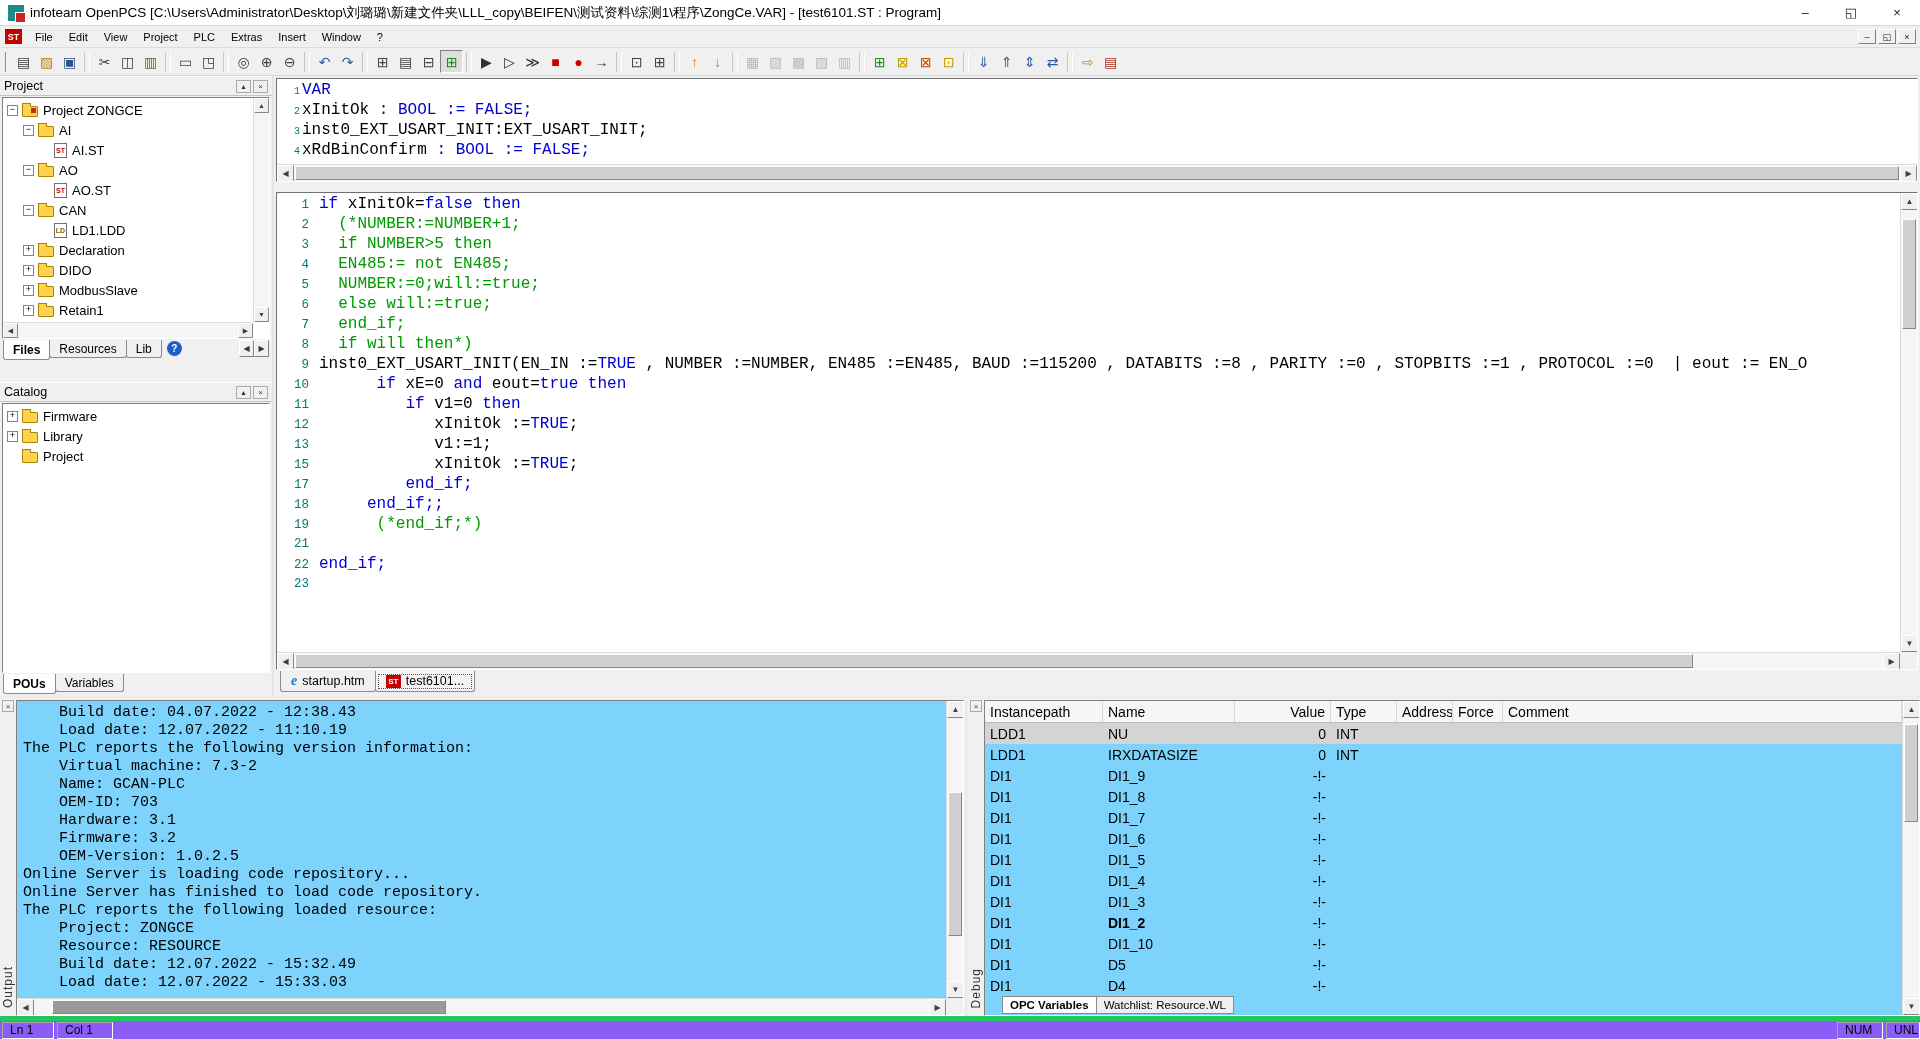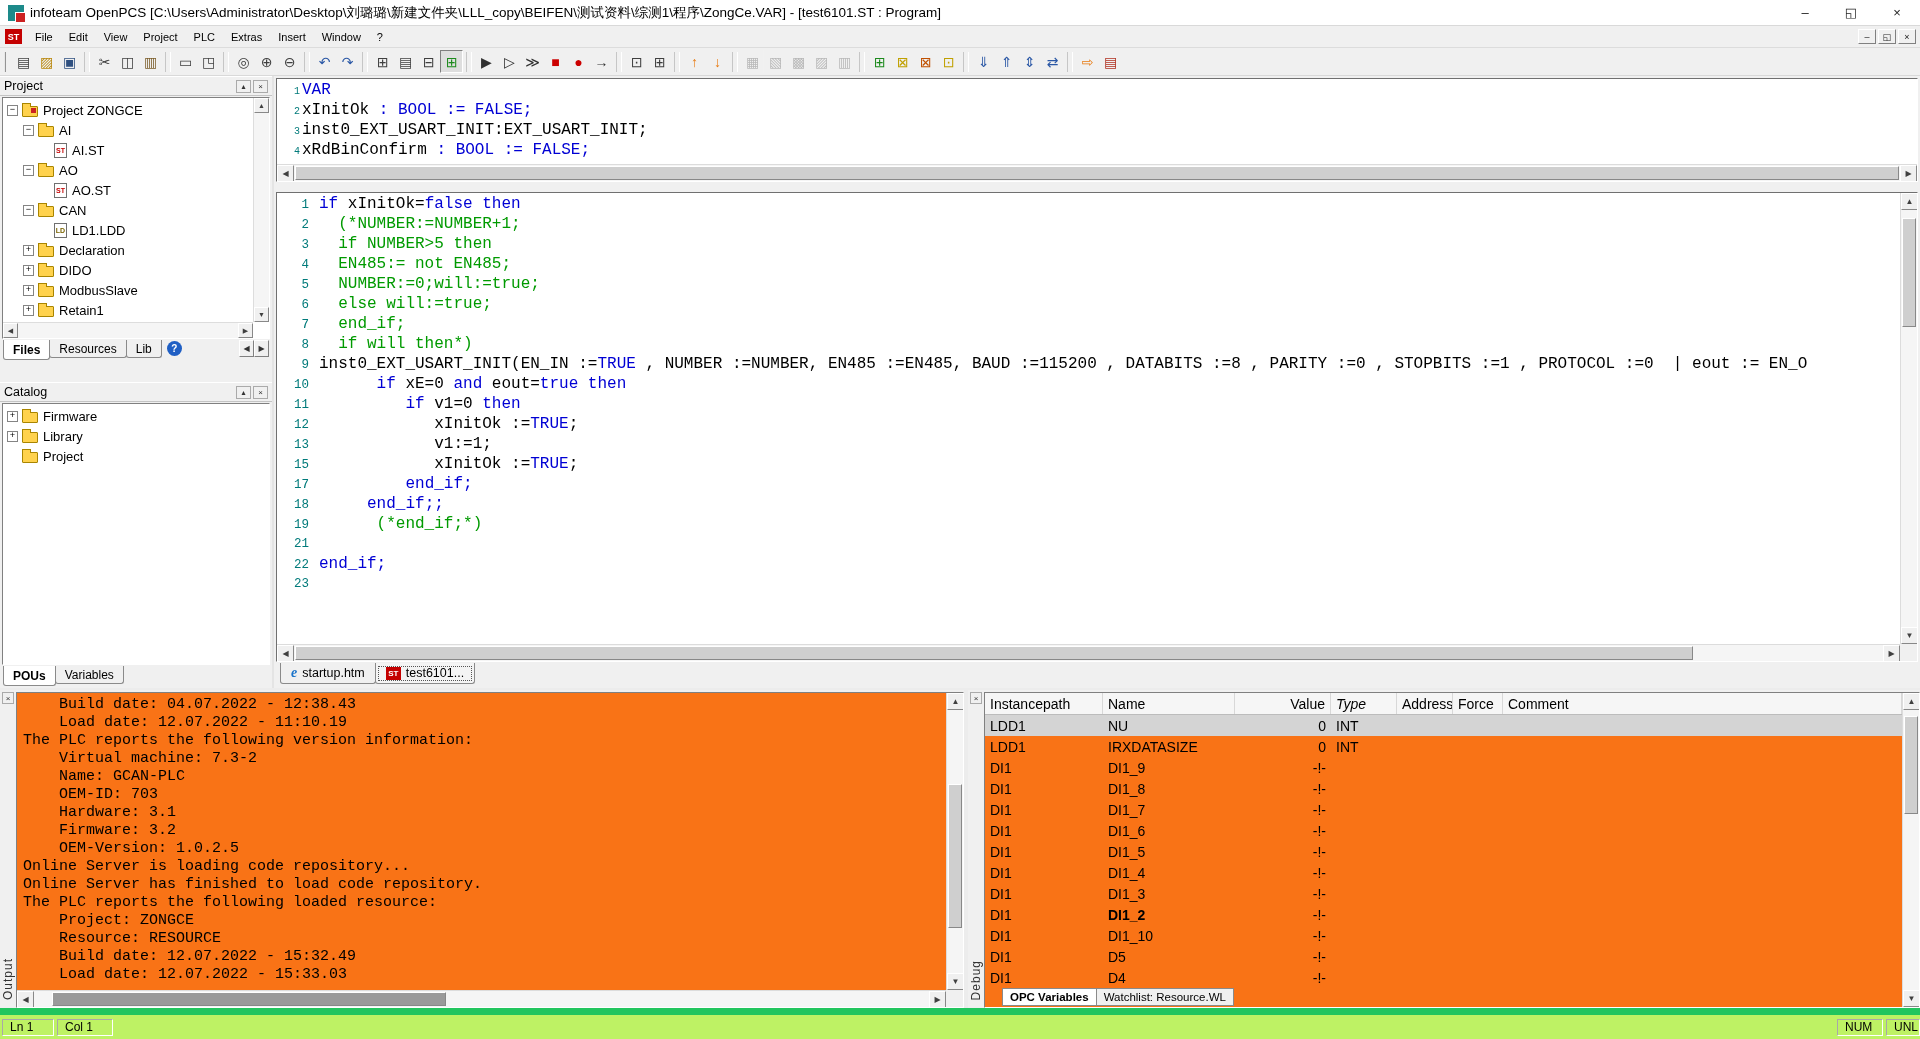--- a/index.html
+++ b/index.html
@@ -96,37 +96,37 @@
   .msbtn{flex:none;width:15px;height:15px;background:#f0f0f0;border:1px solid;border-color:#fff #888 #888 #fff;color:#404040;font-size:7px;display:flex;align-items:center;justify-content:center}
   .msp{flex:1}
 
   
   .bottom{height:320px;flex:none;display:flex;border-top:2px solid #ececec}
   .output-panel{width:964px;flex:none;position:relative;background:#f0f0f0}
   .debug-panel{flex:1;min-width:0;position:relative;background:#f0f0f0;border-left:4px solid #ececec}
   .v-strip{position:absolute;left:0;top:0;bottom:0;width:16px}
   .strip-close{position:absolute;top:2px;left:2px;width:12px;height:12px;border:1px solid #aaa;background:#f0f0f0;font-size:8px;display:flex;align-items:center;justify-content:center;color:#333}
   .strip-label{writing-mode:vertical-rl;transform:rotate(180deg);position:absolute;left:1px;bottom:8px;font-size:12px;color:#333;letter-spacing:1px}
-  .white-box{position:absolute;left:16px;top:2px;right:0;bottom:0;background:#f97316;border:1px solid;border-color:#808080 #fff #fff #808080;overflow:hidden}
+  .white-box{position:absolute;left:16px;top:2px;right:0;bottom:0;background:#7dd3fc;border:1px solid;border-color:#808080 #fff #fff #808080;overflow:hidden}
   .output-lines{position:absolute;inset:3px 18px 18px 6px;overflow:hidden;font-family:"Liberation Mono",monospace;font-size:15px;line-height:18px;white-space:pre}
   .out-line{height:18px}
 
   .dtable{position:absolute;inset:0 17px 0 0;overflow:hidden;font-size:14px}
   .dhead{display:flex;height:22px;background:#f6f6f6;border-bottom:1px solid #bcbcbc}
   .dh{flex:none;display:flex;align-items:center;padding:0 5px;border-right:1px solid #d8d8d8;overflow:hidden;white-space:nowrap}
   .drow{display:flex;height:21px;align-items:center}
   .drow.selected{background:#d4d4d4}
   .dc{flex:none;padding:0 5px;overflow:hidden;white-space:nowrap}
   .right{justify-content:flex-end;text-align:right}
   .debug-tabs{position:absolute;left:17px;bottom:1px;height:18px;display:flex;z-index:3}
   .dtab{padding:0 7px;display:flex;align-items:center;font-size:11.5px;background:#f0f0f0;border:1px solid #8a8a8a;border-top:1px solid #8a8a8a;margin-right:-1px}
   .dtab.active{background:#fff;font-weight:bold}
 
   
-  .statusbar{height:31px;flex:none;display:flex;align-items:center;background:#bef264;border-top:7px solid #22c55e;padding:0 0 0 2px;gap:3px;font-size:12px}
+  .statusbar{height:23px;flex:none;display:flex;align-items:center;background:#8b5cf6;border-top:5px solid #22c55e;padding:0 0 0 2px;gap:3px;font-size:12px}
   .sb-pane{height:17px;display:flex;align-items:center;padding:0 7px;border:1px solid;border-color:#a8a8a8 #fff #fff #a8a8a8;white-space:nowrap;overflow:hidden}
   .sb-spacer{flex:1}
 </style>
 </head>
 <body>
 
 <div id="app">
 
   <div class="titlebar">
     <span class="app-icon"></span>
@@ -455,21 +455,21 @@
       <div class="v-strip">
         <div class="strip-close">×</div>
         <span class="strip-label">Debug</span>
       </div>
       <div class="white-box">
         <div class="dtable">
           <div class="dhead" id="debug-head">
               <div class="dh" style="width: 118px;">Instancepath</div>
               <div class="dh" style="width: 132px;">Name</div>
               <div class="dh right" style="width: 96px;">Value</div>
-              <div class="dh" style="width: 66px; font-style: italic;">Type</div>
+              <div class="dh" style="width: 66px;">Type</div>
               <div class="dh" style="width: 56px; text-align: center;">Address</div>
               <div class="dh" style="width: 50px;">Force</div>
               <div class="dh" style="flex: 1 1 0%;">Comment</div>
             </div>
           <div id="debug-rows">
               <div class="drow selected">
                 <div class="dc" style="width: 118px;">LDD1</div>
                 <div class="dc" style="width: 132px;">NU</div>
                 <div class="dc right" style="width: 96px;">0</div>
                 <div class="dc" style="width: 66px;">INT</div>

